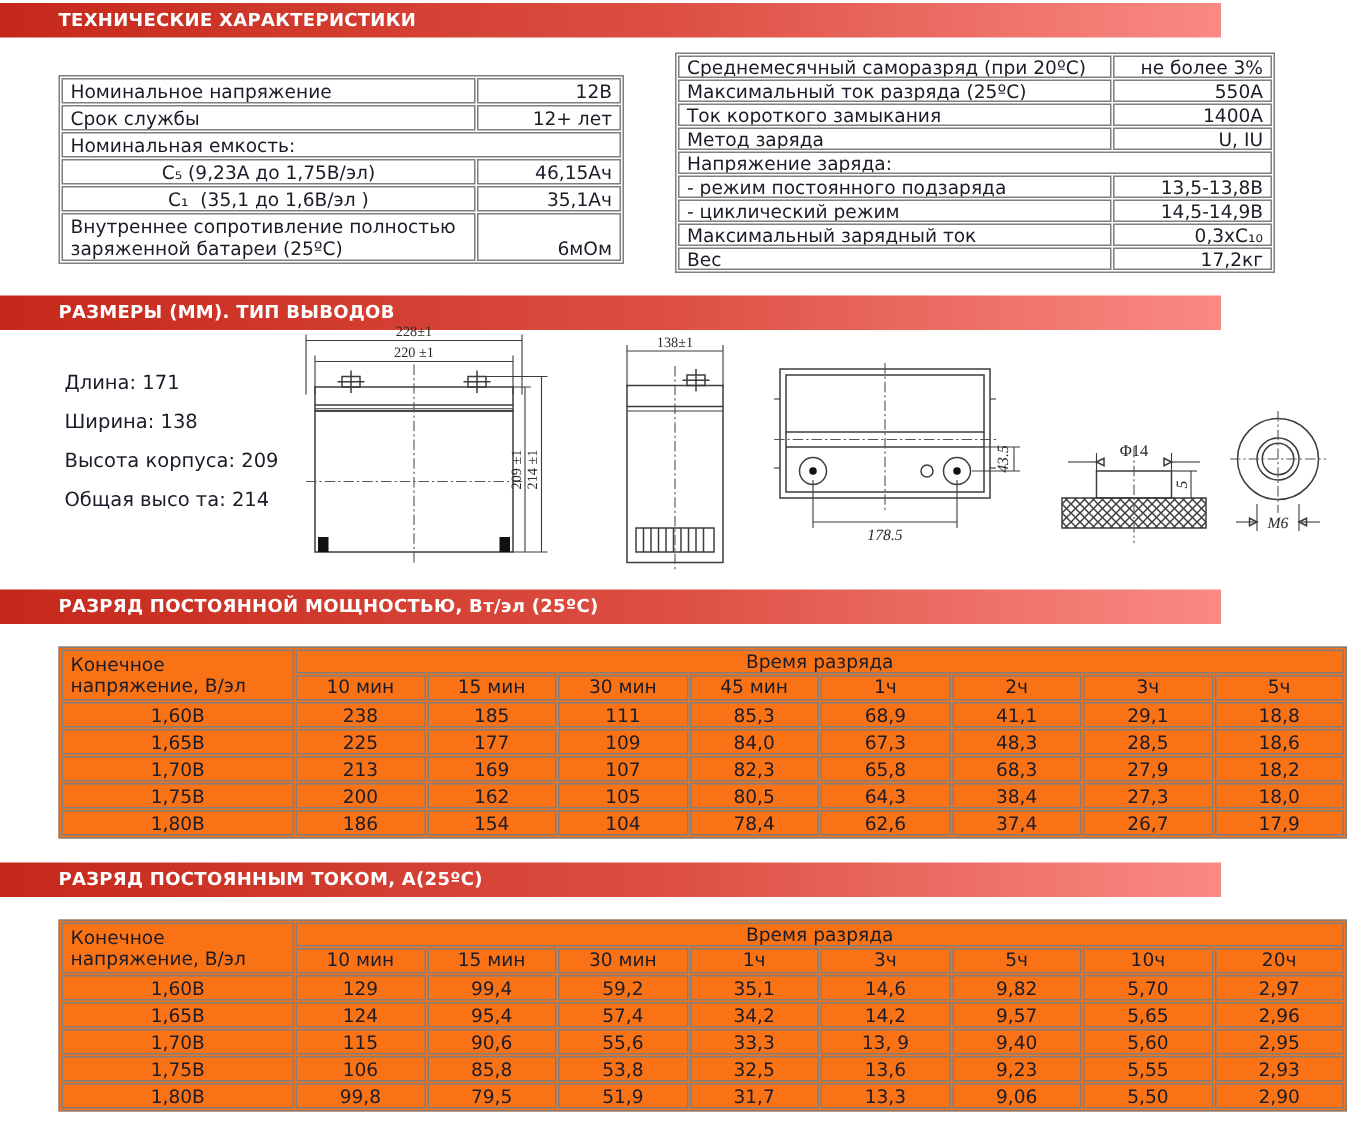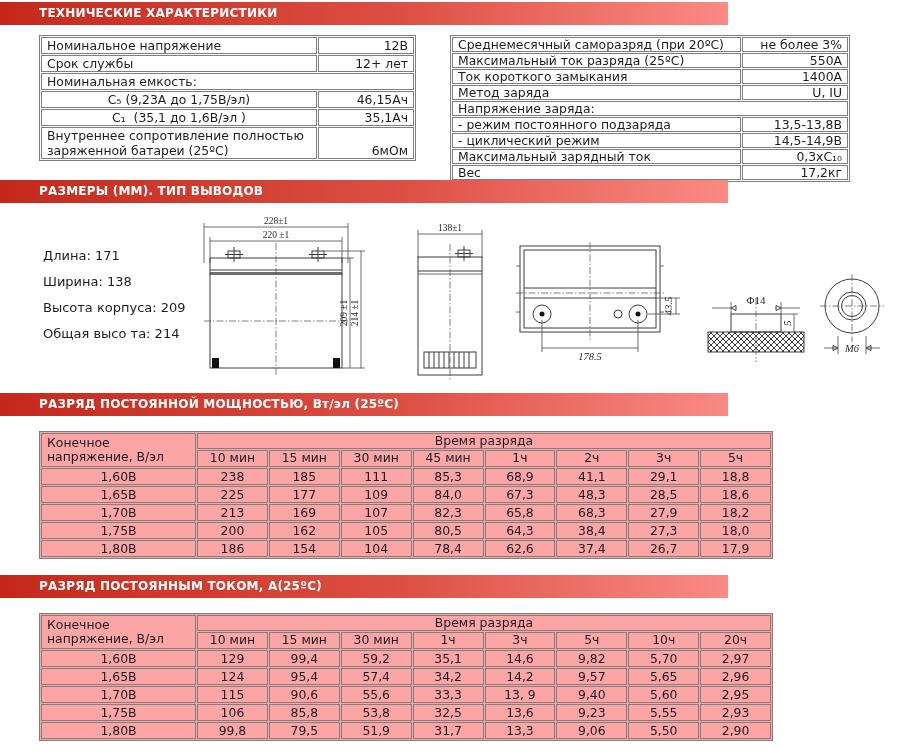--- a/index.html
+++ b/index.html
@@ -1,33 +1,33 @@
 <!DOCTYPE html>
 <html><head>
 <meta charset="utf-8">
 <style>
   html,body{margin:0;padding:0;background:#fff;}
   #page{position:relative;width:898px;height:751px;background:#fff;overflow:hidden;
         font-family:"DejaVu Sans","Liberation Sans",sans-serif;color:#1c1c28;}
-  .bar{position:absolute;left:0;width:728px;height:23px;
+  .bar{position:absolute;left:0;width:814px;height:23px;
        background:linear-gradient(90deg,#c5281a 0%,#dd4f43 55%,#fa8a84 100%);
        color:#fff;font-weight:bold;font-size:12px;line-height:23px;
        padding-left:39px;box-sizing:border-box;letter-spacing:.2px;}
   table.spec{position:absolute;border-collapse:separate;border-spacing:1px;
              border:1px solid #7f7f7f;background:#fff;table-layout:fixed;}
   table.spec td{border:1px solid #7f7f7f;font-size:12.4px;padding:0 5px;
                 overflow:hidden;}
   table.specL td{line-height:15px;height:15px;}
   table.specR td{line-height:13px;height:13px;}
   td.val{text-align:right;}
   td.ctr{text-align:center;white-space:pre;}
   td.tall{height:30px;line-height:14px;margin-left:39px;}
   td.valbot{text-align:right;vertical-align:bottom;}
   table.big{position:absolute;border-collapse:separate;border-spacing:1px;
-            border:1px solid #7f7f7f;background:#fca5a5;table-layout:fixed;width:734px;}
+            border:1px solid #7f7f7f;background:#f97316;table-layout:fixed;width:859px;}
   table.big td{border:1px solid #7f7f7f;font-size:12.4px;text-align:center;
                line-height:15px;height:15px;padding:0 3px;overflow:hidden;}
   table.big td.corner{text-align:left;vertical-align:top;line-height:14px;padding:2px 5px;}
   table.big td.grp{text-align:center;height:13px;line-height:13px;}
   table.big td.hdr{height:14px;line-height:14px;}
   .dimtext{position:absolute;left:43px;top:243px;font-size:13px;line-height:26px;}
   .dimtext div{white-space:pre;}
   svg{position:absolute;}
   svg line,svg rect.o,svg circle.o,svg path.o{stroke:#3d3d3d;stroke-width:1;fill:none;}
   svg .thin{stroke-width:0.75;}
@@ -38,21 +38,21 @@
 </style>
 </head>
 <body>
 
 <div id="page">
 
   <div class="bar" style="top:2px">
     <span>ТЕХНИЧЕСКИЕ ХАРАКТЕРИСТИКИ</span>
   </div>
 
-  <table class="spec specL" style="left:39px;top:35px;width:306px">
+  <table class="spec specL" style="left:39px;top:50px;width:306px">
     <colgroup>
         <col style="width:276px">
         <col style="width:96px">
       </colgroup>
     <tbody>
         <tr>
       <td>Номинальное напряжение</td>
       <td class="val">12В</td>
     </tr>
     <tr>
@@ -114,21 +114,21 @@
       <td>Максимальный зарядный ток</td>
       <td class="val">0,3хС₁₀</td>
     </tr>
     <tr>
       <td>Вес</td>
       <td class="val">17,2кг</td>
     </tr>
   </tbody>
     </table>
 
-  <div class="bar" style="top:180px">
+  <div class="bar" style="top:197px">
     <span>РАЗМЕРЫ (ММ). ТИП ВЫВОДОВ</span>
   </div>
 
   <div class="dimtext">
     <div>Длина: 171</div>
     <div>Ширина: 138</div>
     <div>Высота корпуса: 209</div>
     <div>Общая высо та: 214</div>
   </div>
 

